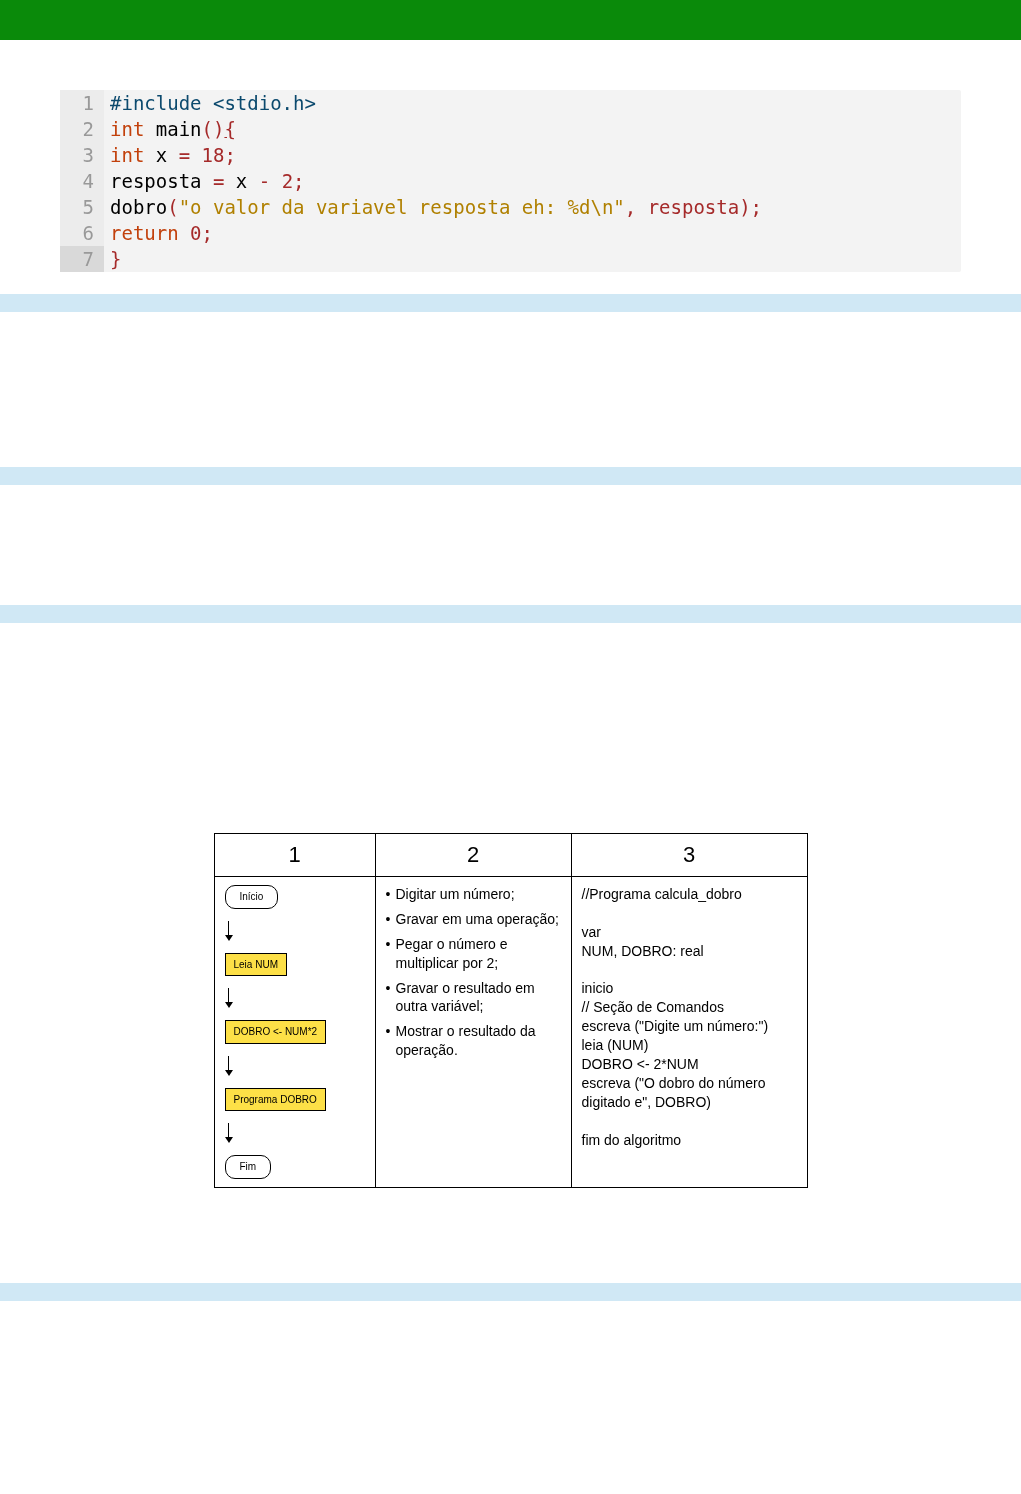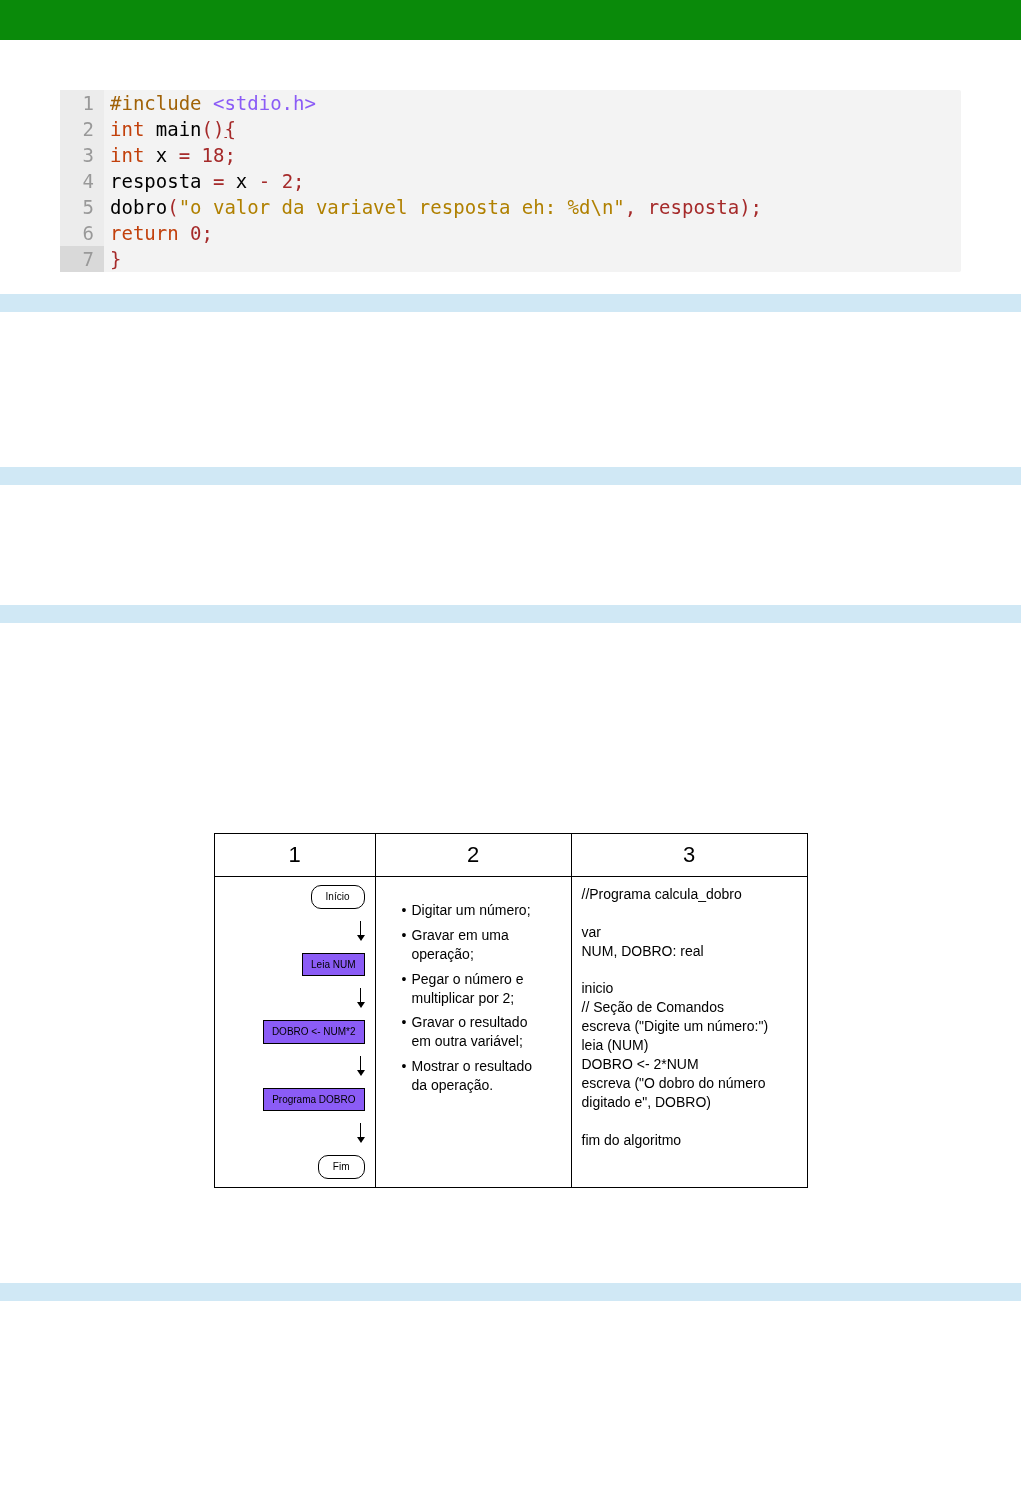--- a/index.html
+++ b/index.html
@@ -4,53 +4,53 @@
 <style>
   html,body{margin:0;padding:0;font-family:Arial,Helvetica,sans-serif;background:#fff;color:#000}
   .page{width:1021px;min-height:1494px;margin:0 auto;position:relative}
   .green-bar{height:40px;background:#0a8a0a;width:100%}
   .code-block{margin:50px 60px 10px 60px;background:#f3f3f3;font-family:Consolas,monospace;font-size:19px;line-height:26px;border-radius:2px}
   .code-line{display:flex;align-items:baseline}
   .ln{width:34px;text-align:right;padding-right:10px;color:#999;background:#ececec;font-family:Consolas,monospace}
   .ln.active{background:#d9d9d9}
   .cc{padding-left:6px}
   .kw{color:#c2410c}
-  .type{color:#8b5cf6}
+  .type{color:#0c4a6e}
   .func{color:#000000}
   .num{color:#a52a2a}
   .str{color:#b08000}
   .punct{color:#a52a2a}
   .ident{color:#000}
-  .pre{color:#a16207}
+  .pre{color:#0c4a6e}
   .blue-band{height:18px;background:#d0e8f5;width:100%}
   .gap-after-code{height:12px}
   .gap-mid{height:155px}
   .gap-mid2{height:120px}
   .gap-mid3{height:210px}
   .gap-after-table{height:95px}
 
   
   .cmp-wrap{display:flex;justify-content:center;margin:0 0 0 0}
   table.cmp{border-collapse:collapse;table-layout:fixed;width:530px}
   table.cmp th,table.cmp td{border:1px solid #000;padding:8px 10px;vertical-align:top}
   table.cmp th{text-align:center;font-size:22px;font-weight:400}
   table.cmp td{font-size:14px;line-height:1.35}
   .col1{width:140px}
   .col2{width:175px}
   .col3{width:215px}
 
   
-  .flow{display:flex;flex-direction:column;align-items:flex-end;gap:12px;font-size:10px}
+  .flow{display:flex;flex-direction:column;align-items:flex-start;gap:12px;font-size:10px}
   .flow .box{border:1px solid #000;border-radius:10px;padding:4px 14px;background:#fff;text-align:center}
-  .flow .rect{border:1px solid #000;border-radius:0;padding:4px 8px;background:#8b5cf6;white-space:nowrap;font-size:10px}
+  .flow .rect{border:1px solid #000;border-radius:0;padding:4px 8px;background:#fde047;white-space:nowrap;font-size:10px}
   .flow .arrow{display:flex;flex-direction:column;align-items:center;line-height:0}
   .flow .arrow .line{width:1px;height:14px;background:#000}
   .flow .arrow .head{width:0;height:0;border-left:4px solid transparent;border-right:4px solid transparent;border-top:6px solid #000}
 
-  ul.bul{list-style:none;margin:16px;padding:0}
+  ul.bul{list-style:none;margin:0;padding:0}
   ul.bul li{margin:0 0 6px 0;padding-left:10px;position:relative}
   ul.bul li:before{content:"•";position:absolute;left:0;top:0}
 
   .pseudo{white-space:pre-line}
 </style>
 </head>
 <body>
 
 <div class="page">
 

